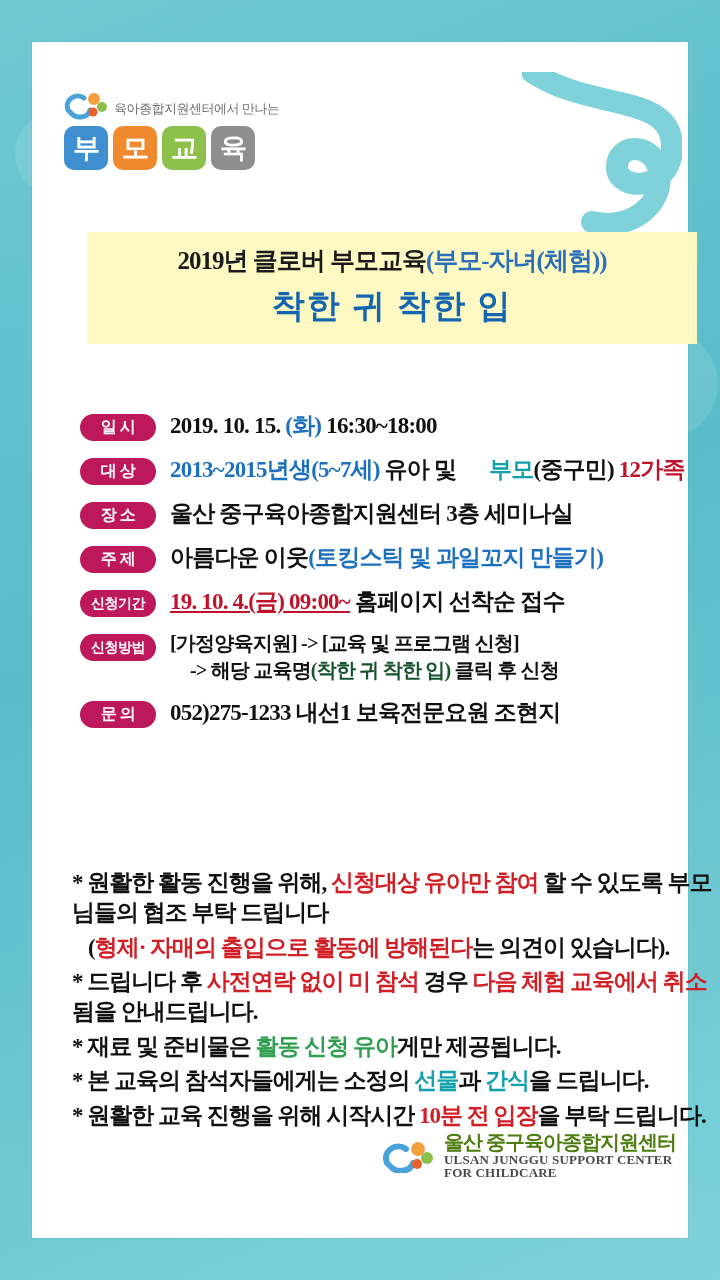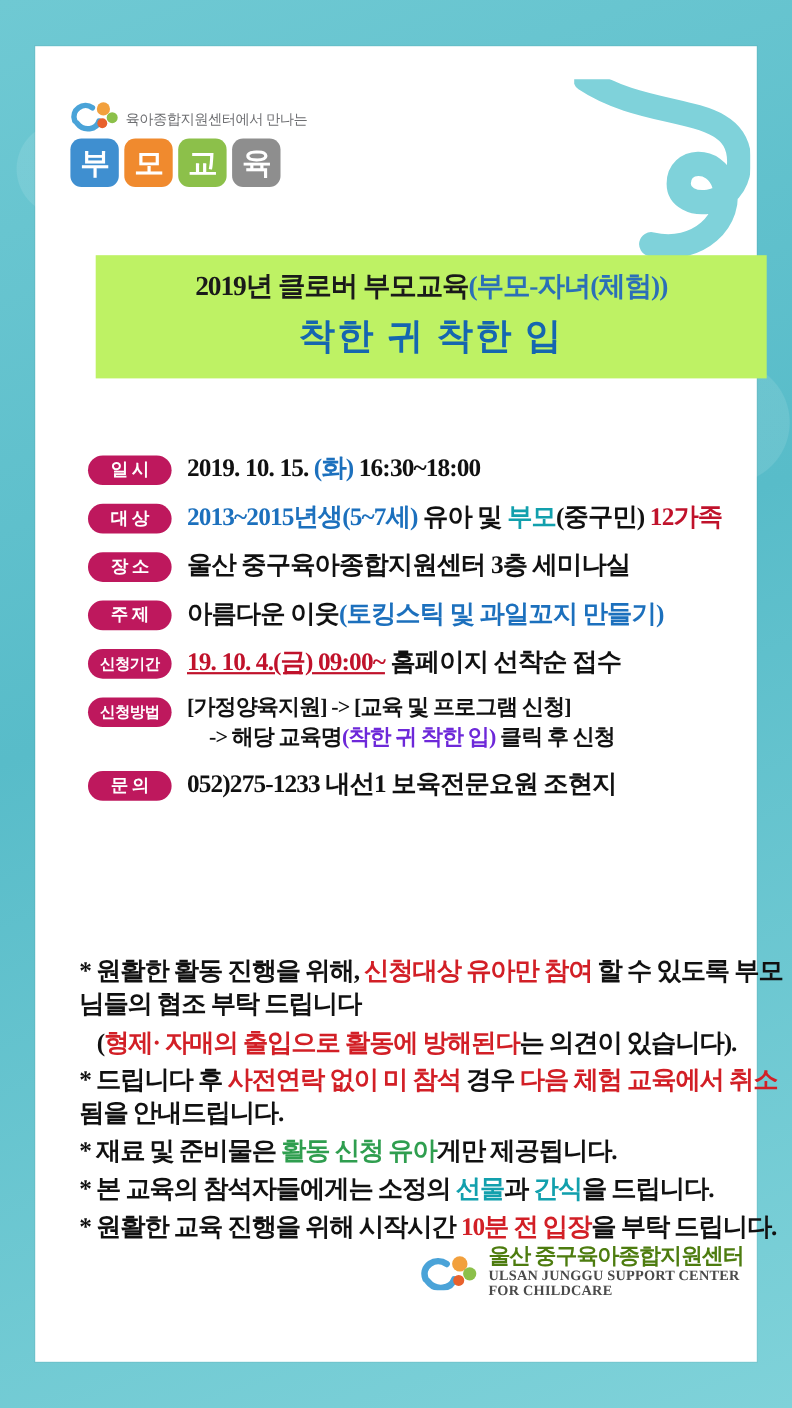--- a/index.html
+++ b/index.html
@@ -89,21 +89,21 @@
   .lw-2 { background: #f08a2e; }
   .lw-3 { background: #8cc04a; }
   .lw-4 { background: #8e8e8e; }
 
   
   .title-band {
     position: absolute;
     left: 55px;
     top: 190px;
     width: 610px;
-    background: #bef264;
+    background: #fef9c3;
     padding: 14px 0 18px 0;
     text-align: center;
   }
   .title-sub {
     font-size: 25px;
     font-weight: bold;
     color: #1a1a1a;
     letter-spacing: -1px;
     line-height: 1.2;
   }
@@ -147,30 +147,30 @@
   .label.small { font-size: 14px; }
   .val {
     margin-left: 14px;
     font-size: 23px;
     font-weight: bold;
     color: #111;
     letter-spacing: -0.8px;
     line-height: 1.35;
   }
   .val .blue { color: #1c70bd; }
-  .val .teal { color: #12a0ad; }
+  .val .teal { color: #12a0ad; margin-left: 28px; }
   .val .red { color: #c0122b; }
   .val .u { text-decoration: underline; }
   .val.method {
     font-size: 20px;
     font-weight: bold;
     color: #111;
   }
   .val.method .l2 { display: block; margin-left: 20px; }
-  .val.method .blue { color: #6d28d9; }
+  .val.method .blue { color: #14532d; }
 
   
   .notes {
     position: absolute;
     left: 40px;
     top: 826px;
     width: 640px;
     font-size: 23px;
     font-weight: bold;
     color: #111;

